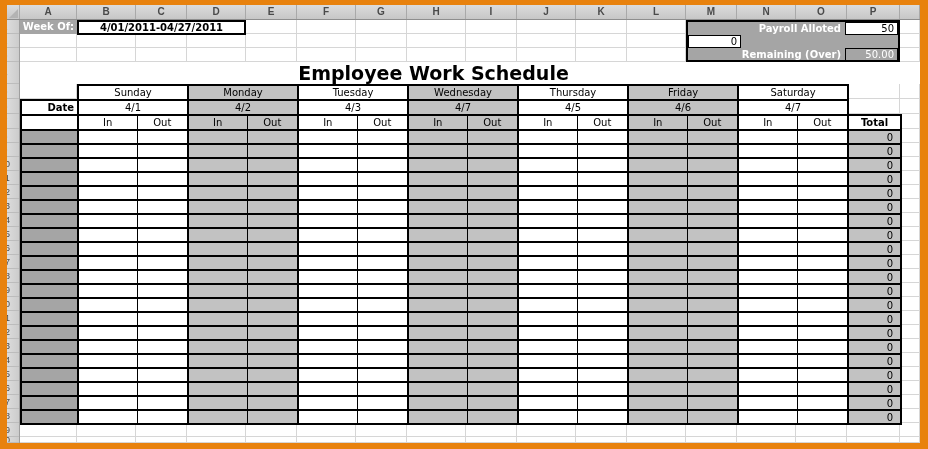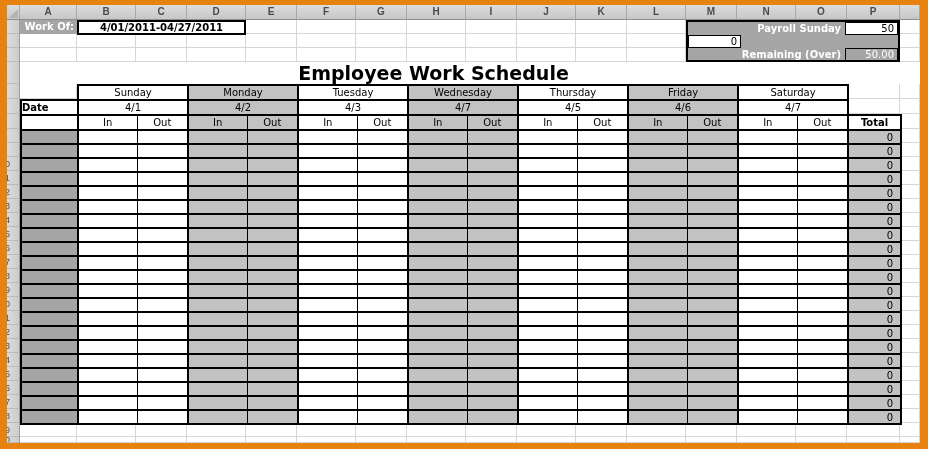--- a/index.html
+++ b/index.html
@@ -53,21 +53,21 @@
   table.sched{border-collapse:collapse;table-layout:fixed;position:absolute;left:13px;top:64px;width:880px;
               font:10px "DejaVu Sans",sans-serif;color:#000;}
   table.sched td{padding:0;overflow:hidden;white-space:nowrap;}
   td.c{border:2px solid #000;background:#fff;}
   td.thin-r{border-right-width:1px;}
   td.thin-l{border-left-width:1px;}
   td.g2{background:#C2C2C2;}
   td.adark{background:#A5A5A5;}
   td.plain{border:none;background:transparent;}
   .tc{text-align:center;}
-  .lbl{text-align:left;font-weight:bold;padding-right:3px !important;margin-left:40px;}
+  .lbl{text-align:right;font-weight:bold;padding-right:3px !important;margin-left:40px;}
   .bold{font-weight:bold;}
   .num{text-align:right;padding-right:7px !important;}
 </style>
 </head>
 <body>
 
 <div class="frame"></div>
 
 <div class="sheet">
 
@@ -736,26 +736,26 @@
           <span style="line-height: 14px;">28</span>
         </div>
         <div class="rowstrip-cell" style="top: 403px; height: 14px;">
           <span style="line-height: 14px;">29</span>
         </div>
         <div class="rowstrip-cell" style="top: 417px; height: 6px;">
           <span style="line-height: 6px;">30</span>
         </div>
       </div>
 
-    <div class="weekof-cell">Work Of:</div>
+    <div class="weekof-cell">Week Of:</div>
     <div class="daterange-cell">4/01/2011-04/27/2011</div>
 
     <div class="payroll">
       <div class="prow">
-        <span class="plabel">Payroll Sunday</span>
+        <span class="plabel">Payroll Alloted</span>
         <div class="pval pv-white">50</div>
       </div>
       <div class="prow">
         <div class="pval pv-white">0</div>
       </div>
       <div class="prow">
         <span class="plabel">Remaining (Over)</span>
         <div class="pval pv-gray">50.00</div>
       </div>
     </div>

